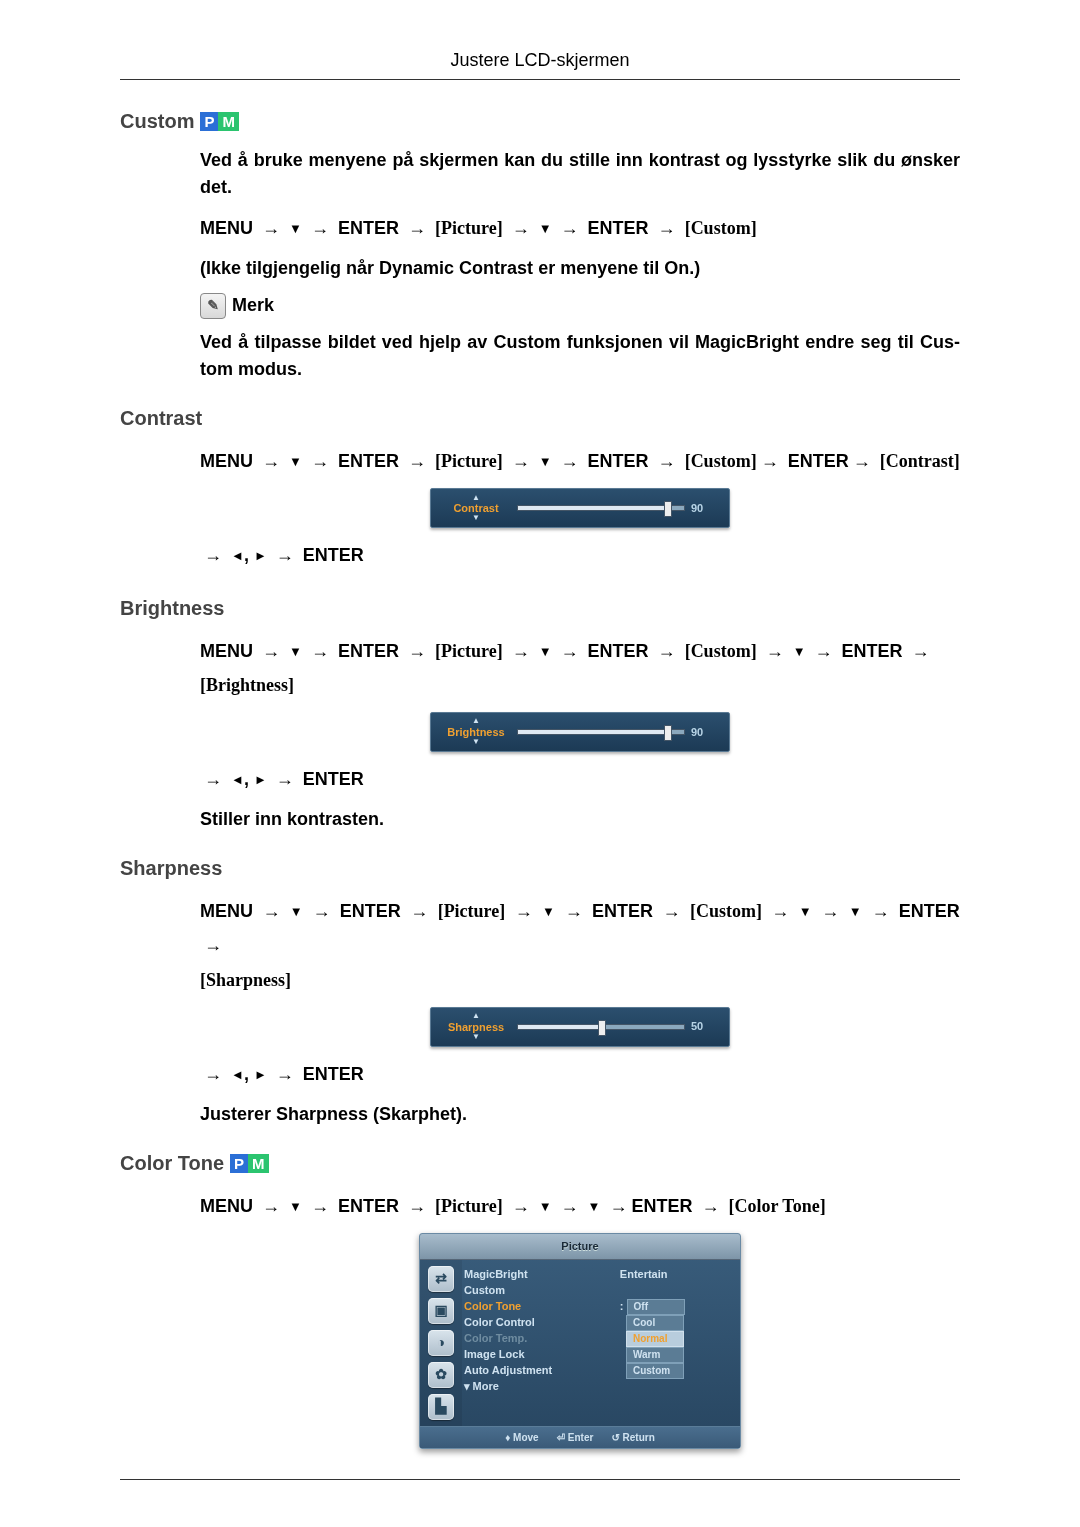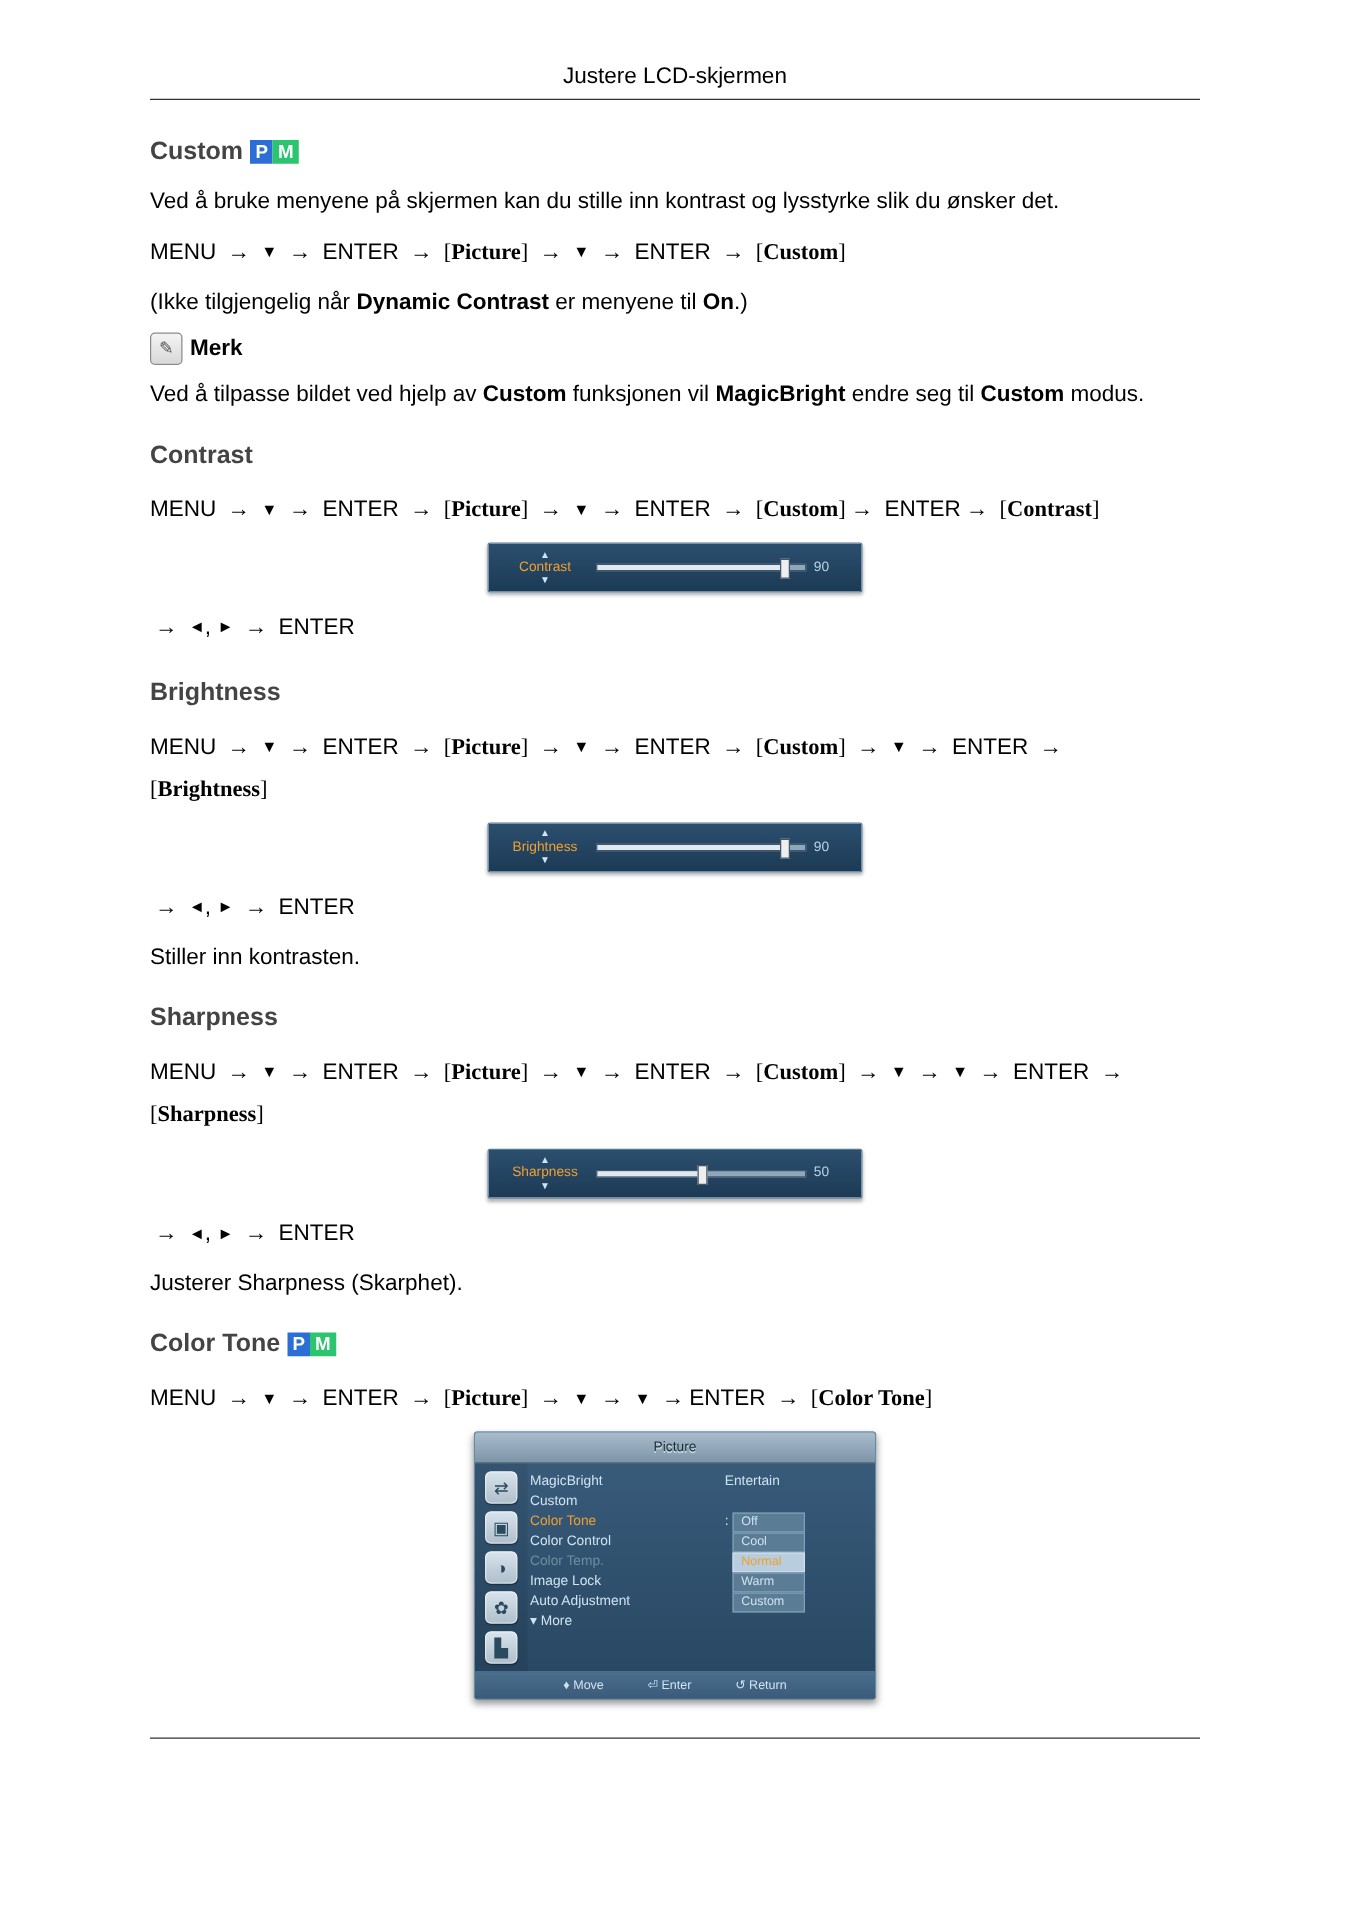--- a/index.html
+++ b/index.html
@@ -40,23 +40,25 @@
   .pm-badge {
     display: inline-flex;
     font-size: 15px;
     font-weight: bold;
     line-height: 1;
     vertical-align: middle;
   }
   .pm-p { background:#2b6fd6; color:#fff; padding:2px 4px; }
   .pm-m { background:#2bc46f; color:#fff; padding:2px 4px; }
   .content {
+    margin-left: 80px;
     font-size: 18px;
     line-height: 1.5;
     text-align: justify;
+    font-weight: bold;
   }
   .content p { margin: 10px 0; }
   .nav-line {
     font-size: 18px;
     margin: 14px 0;
     line-height: 1.9;
   }
   .nav-line .bracket { font-family: "Times New Roman", serif; }
   .arrow { display:inline-block; margin: 0 4px; }
   .dn { font-size: 13px; vertical-align: middle; }
@@ -184,21 +186,21 @@
     color:#1a2a38;
     border-color:#d0e0ec;
   }
   .osd-menu .val-box.orange { color:#f0a030; }
   .osd-menu .footer {
     background: linear-gradient(#4a6e8e,#3a5a78);
     border-top:1px solid #5a7c98;
     padding: 3px 6px;
     display:flex;
     justify-content:center;
-    gap: 35px;
+    gap: 18px;
     font-size:10px;
     color:#cfe2f0;
   }
 </style>
 </head>
 <body>
 
 <div class="page">
 
   <div class="header-title">Justere LCD-skjermen</div>

